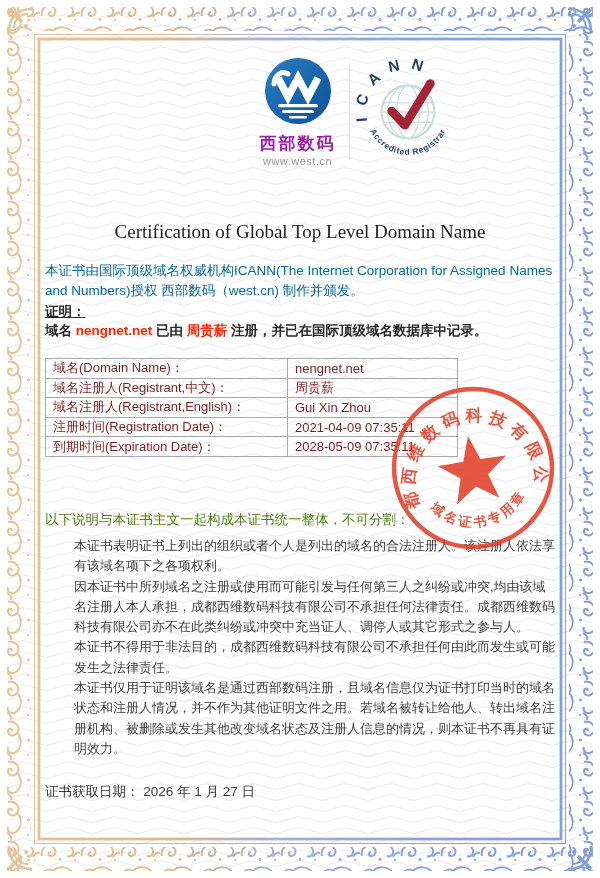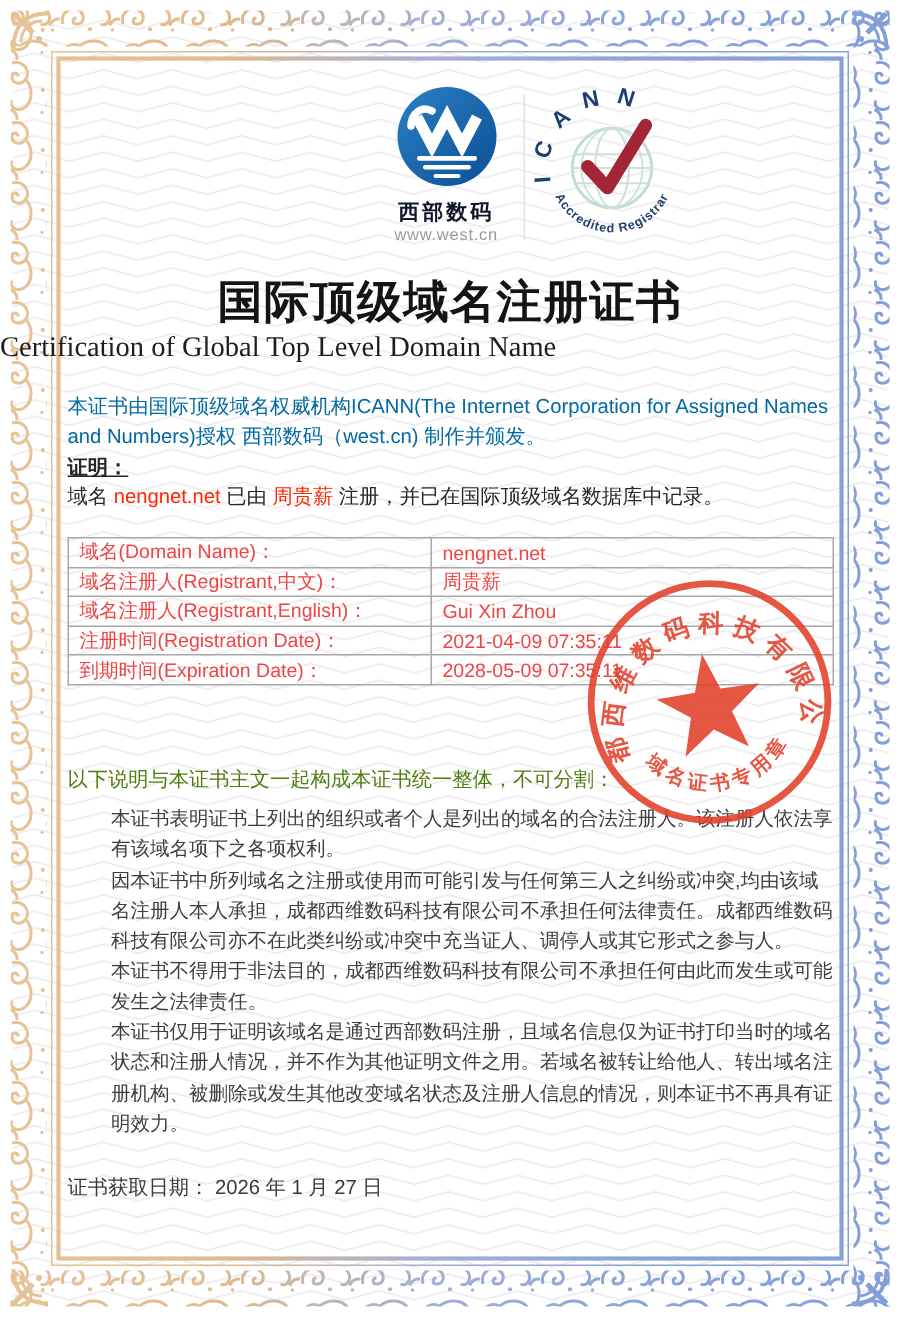--- a/index.html
+++ b/index.html
@@ -5,39 +5,39 @@
   html,body{margin:0;padding:0;background:#fff;}
   .certificate{
     position:relative;width:600px;height:878px;background:#ffffff;overflow:hidden;
     font-family:"Liberation Sans","DejaVu Sans",sans-serif;color:#3d3d3d;
   }
   .bg-svg{position:absolute;left:0;top:0;width:600px;height:878px;}
 
   
   .logo-row{position:absolute;top:55px;left:0;width:600px;height:115px;}
   .west-logo{position:absolute;left:240px;top:2px;width:115px;text-align:center;}
-  .west-name{font-size:14px;font-weight:bold;color:#0f172a;letter-spacing:2px;margin-top:3px;}
+  .west-name{font-size:17px;font-weight:bold;color:#a21caf;letter-spacing:2px;margin-top:3px;}
   .west-url{font-size:11px;color:#9a9a9a;letter-spacing:.5px;}
   .logo-divider{position:absolute;left:349px;top:8px;width:1px;height:97px;background:#e0e0e0;}
   .icann-logo{position:absolute;left:352px;top:0px;}
 
   
   .title-cn{position:absolute;top:181px;left:0;width:600px;text-align:center;
     font-size:30px;font-weight:bold;color:#141414;letter-spacing:1px;}
-  .title-en{position:absolute;top:221px;left:0;width:600px;text-align:left;
+  .title-en{position:absolute;top:221px;left:0;width:600px;text-align:center;
     font-family:"Liberation Serif","DejaVu Serif",serif;font-size:19px;color:#1d1d1d;}
 
   
   .intro{position:absolute;top:261px;left:45px;width:512px;font-size:13.5px;line-height:20px;color:#0369a1;}
   .proof-label{position:absolute;top:303px;left:45px;font-size:13.5px;font-weight:bold;color:#262626;text-decoration:underline;}
-  .proof-line{position:absolute;top:322px;left:45px;width:512px;font-size:13.5px;font-weight:normal;color:#262626;}
+  .proof-line{position:absolute;top:322px;left:45px;width:512px;font-size:13.5px;font-weight:bold;color:#262626;}
   .red{color:#fe2500;}
 
-  table.info{position:absolute;top:358px;left:45px;width:511px;border-collapse:collapse;
-    font-size:13px;color:#ef4444;padding-left:48px;}
+  table.info{position:absolute;top:358px;left:45px;width:413px;border-collapse:collapse;
+    font-size:13px;color:#7f1d1d;padding-left:48px;}
   table.info td{border:1px solid #a8a8a8;height:18.6px;padding:0 4px 0 7px;font-weight:normal;}
   td.lbl{width:230px;}
 
   .terms-heading{position:absolute;top:511px;left:45px;width:512px;font-size:13.5px;color:#4d7c0f;}
   .clauses{position:absolute;top:536px;left:74px;width:484px;font-size:13px;line-height:20.3px;color:#3e3e3e;}
   .clause{margin:0;padding:0;}
   .footer-par{position:absolute;top:737px;left:45px;width:514px;font-size:13.5px;line-height:21.5px;color:#3a3a3a;}
   .date-line{position:absolute;top:783px;left:45px;font-size:13.5px;color:#3a3a3a;}
 
   .stamp{position:absolute;left:386px;top:381px;width:174px;height:174px;opacity:.88;}
@@ -130,21 +130,20 @@
         <text font-size="15" font-weight="bold" fill="#1d3f70" letter-spacing="10" font-family="Liberation Sans, DejaVu Sans, sans-serif">
           <textPath href="#icannTopArc" startOffset="4">ICANN</textPath>
         </text>
         <text font-size="8.2" font-weight="bold" fill="#1d3f70" letter-spacing="0.6" font-family="Liberation Sans, DejaVu Sans, sans-serif">
           <textPath href="#icannBotArc" startOffset="50%" text-anchor="middle">Accredited Registrar</textPath>
         </text>
       </svg>
     </div>
   </div>
 
-  <div class="title-cn">国际顶级域名注册证书</div>
   <div class="title-en">Certification of Global Top Level Domain Name</div>
 
   <div class="intro">本证书由国际顶级域名权威机构ICANN(The Internet Corporation for Assigned Names and Numbers)授权 西部数码（west.cn) 制作并颁发。</div>
 
   <div class="proof-label">证明：</div>
   <div class="proof-line">
     <span>域名 </span><span class="red">nengnet.net</span><span> 已由 </span><span class="red">周贵薪</span><span> 注册，并已在国际顶级域名数据库中记录。</span>
   </div>
 
   <table class="info">

